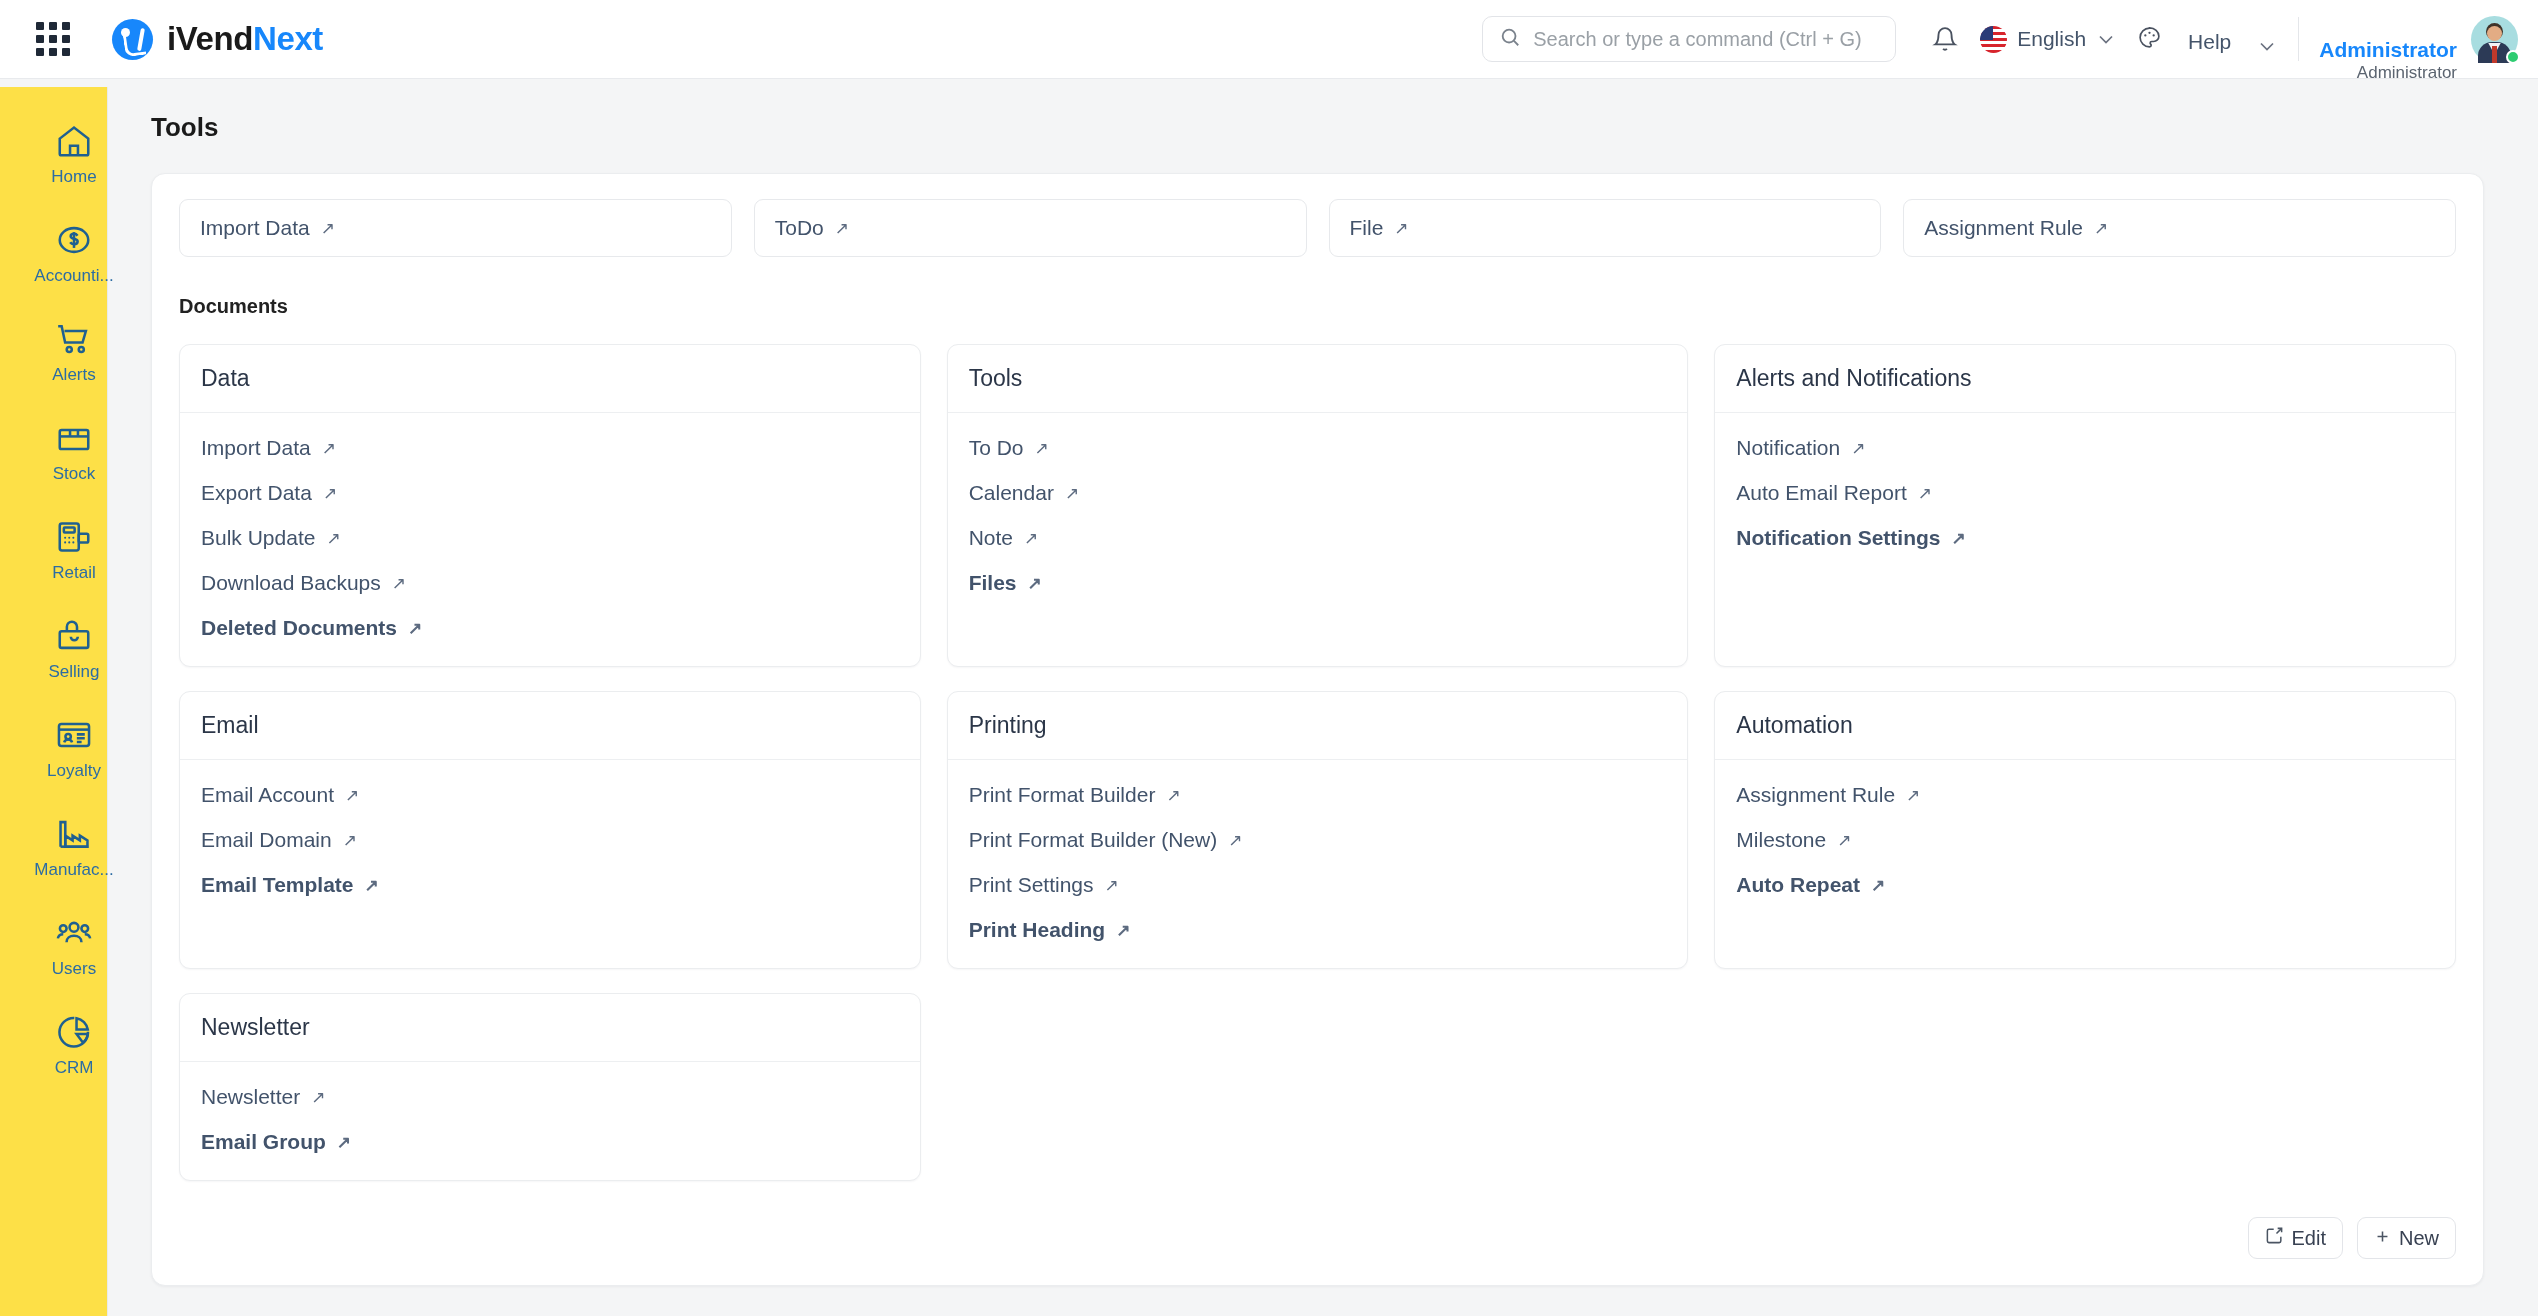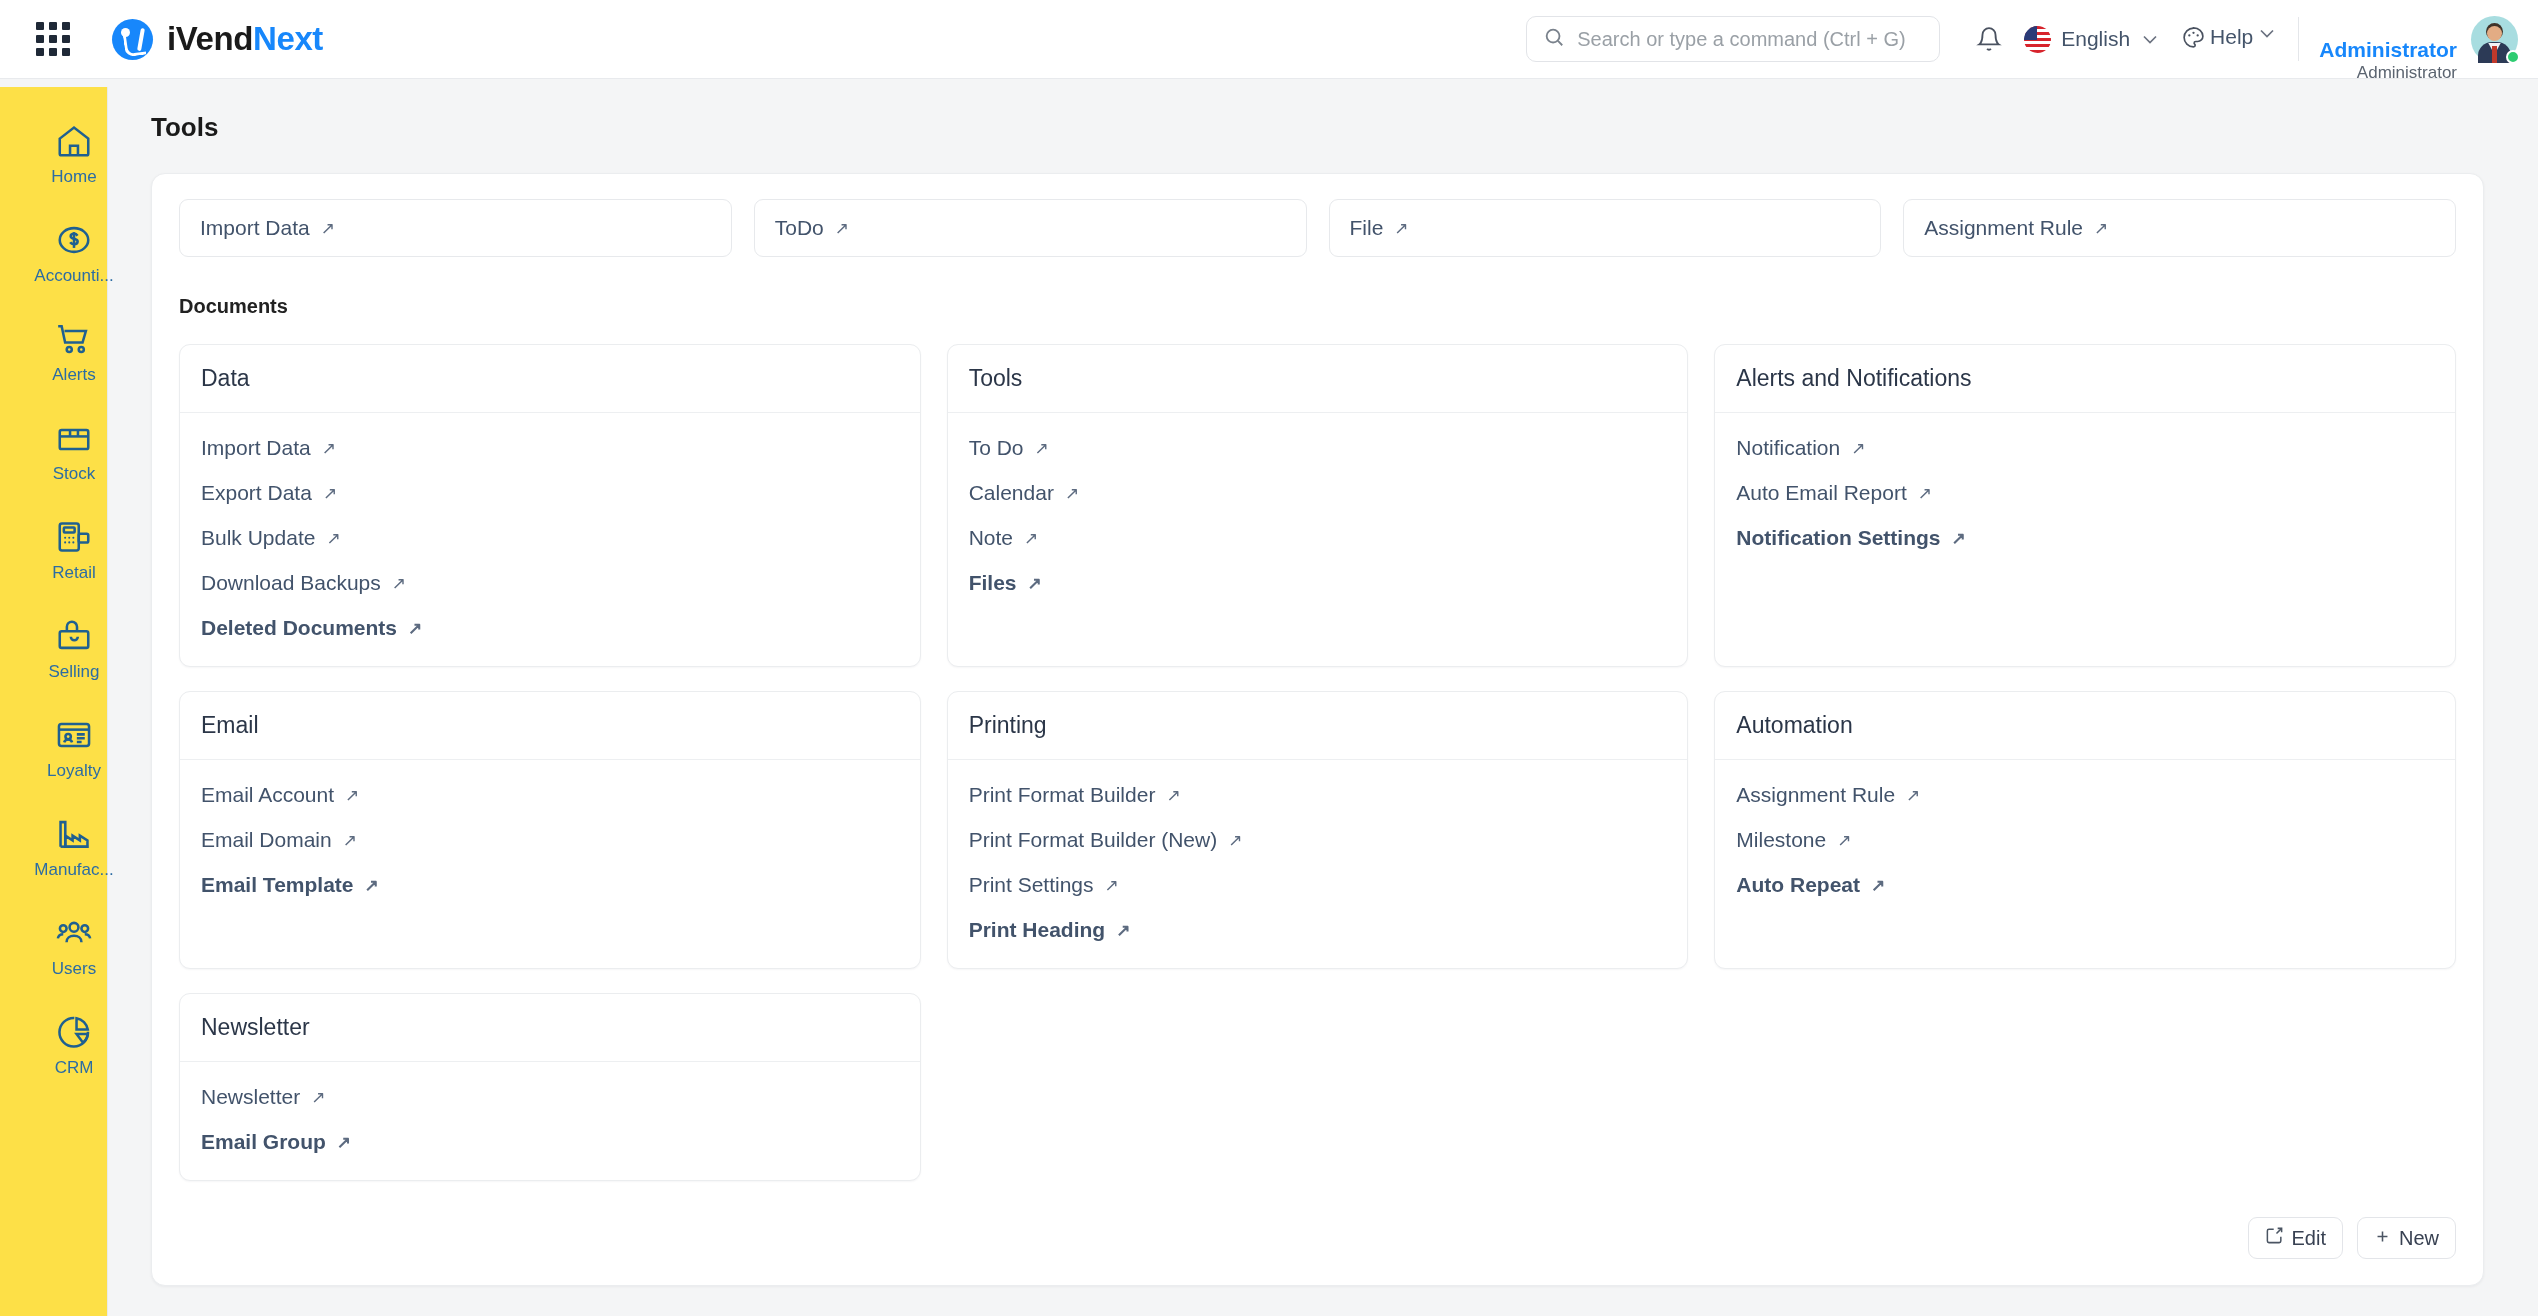--- a/index.html
+++ b/index.html
@@ -75,21 +75,21 @@
     width: 27px; height: 27px; border-radius: 50%; overflow: hidden;
     position: relative; flex:none;
     background: repeating-linear-gradient(to bottom, #d7242c 0 3px, #ffffff 3px 6px);
   }
   .flag::before {
     content:""; position:absolute; left:0; top:0; width: 13px; height: 14px;
     background: #2a3b78;
   }
   .nav-label { font-size: 21px; color: #44546a; white-space: nowrap; }
   .caret { font-size: 14px; color:#6b7280; margin-left: 3px; }
-  .help { margin-left: 24px; display:flex; align-items:flex-start; gap: 4px; cursor:pointer; }
+  .help { margin-left: 24px; display:flex; align-items:flex-end; gap: 26px; cursor:pointer; }
   .divider-v { width:1px; height: 44px; background:#e4e6ea; margin-left: 24px; }
   .user { margin-left: 20px; display:flex; align-items:center; gap: 14px; cursor:pointer; }
   .user-names { text-align: right; line-height: 1.18; margin-top: 43px; }
   .user-name { font-size: 21px; color:#1787fb; font-weight:600; white-space: nowrap;}
   .user-role { font-size: 17px; color:#5b6470; white-space: nowrap;}
   .avatar {
     width: 47px; height: 47px; border-radius: 50%;
     background: #a8dde0; position: relative; flex:none; overflow: visible;
   }
   .avatar .head { position:absolute; left:15px; top:7px; width:17px; height:17px; border-radius:50%; background:#3f3329; }

